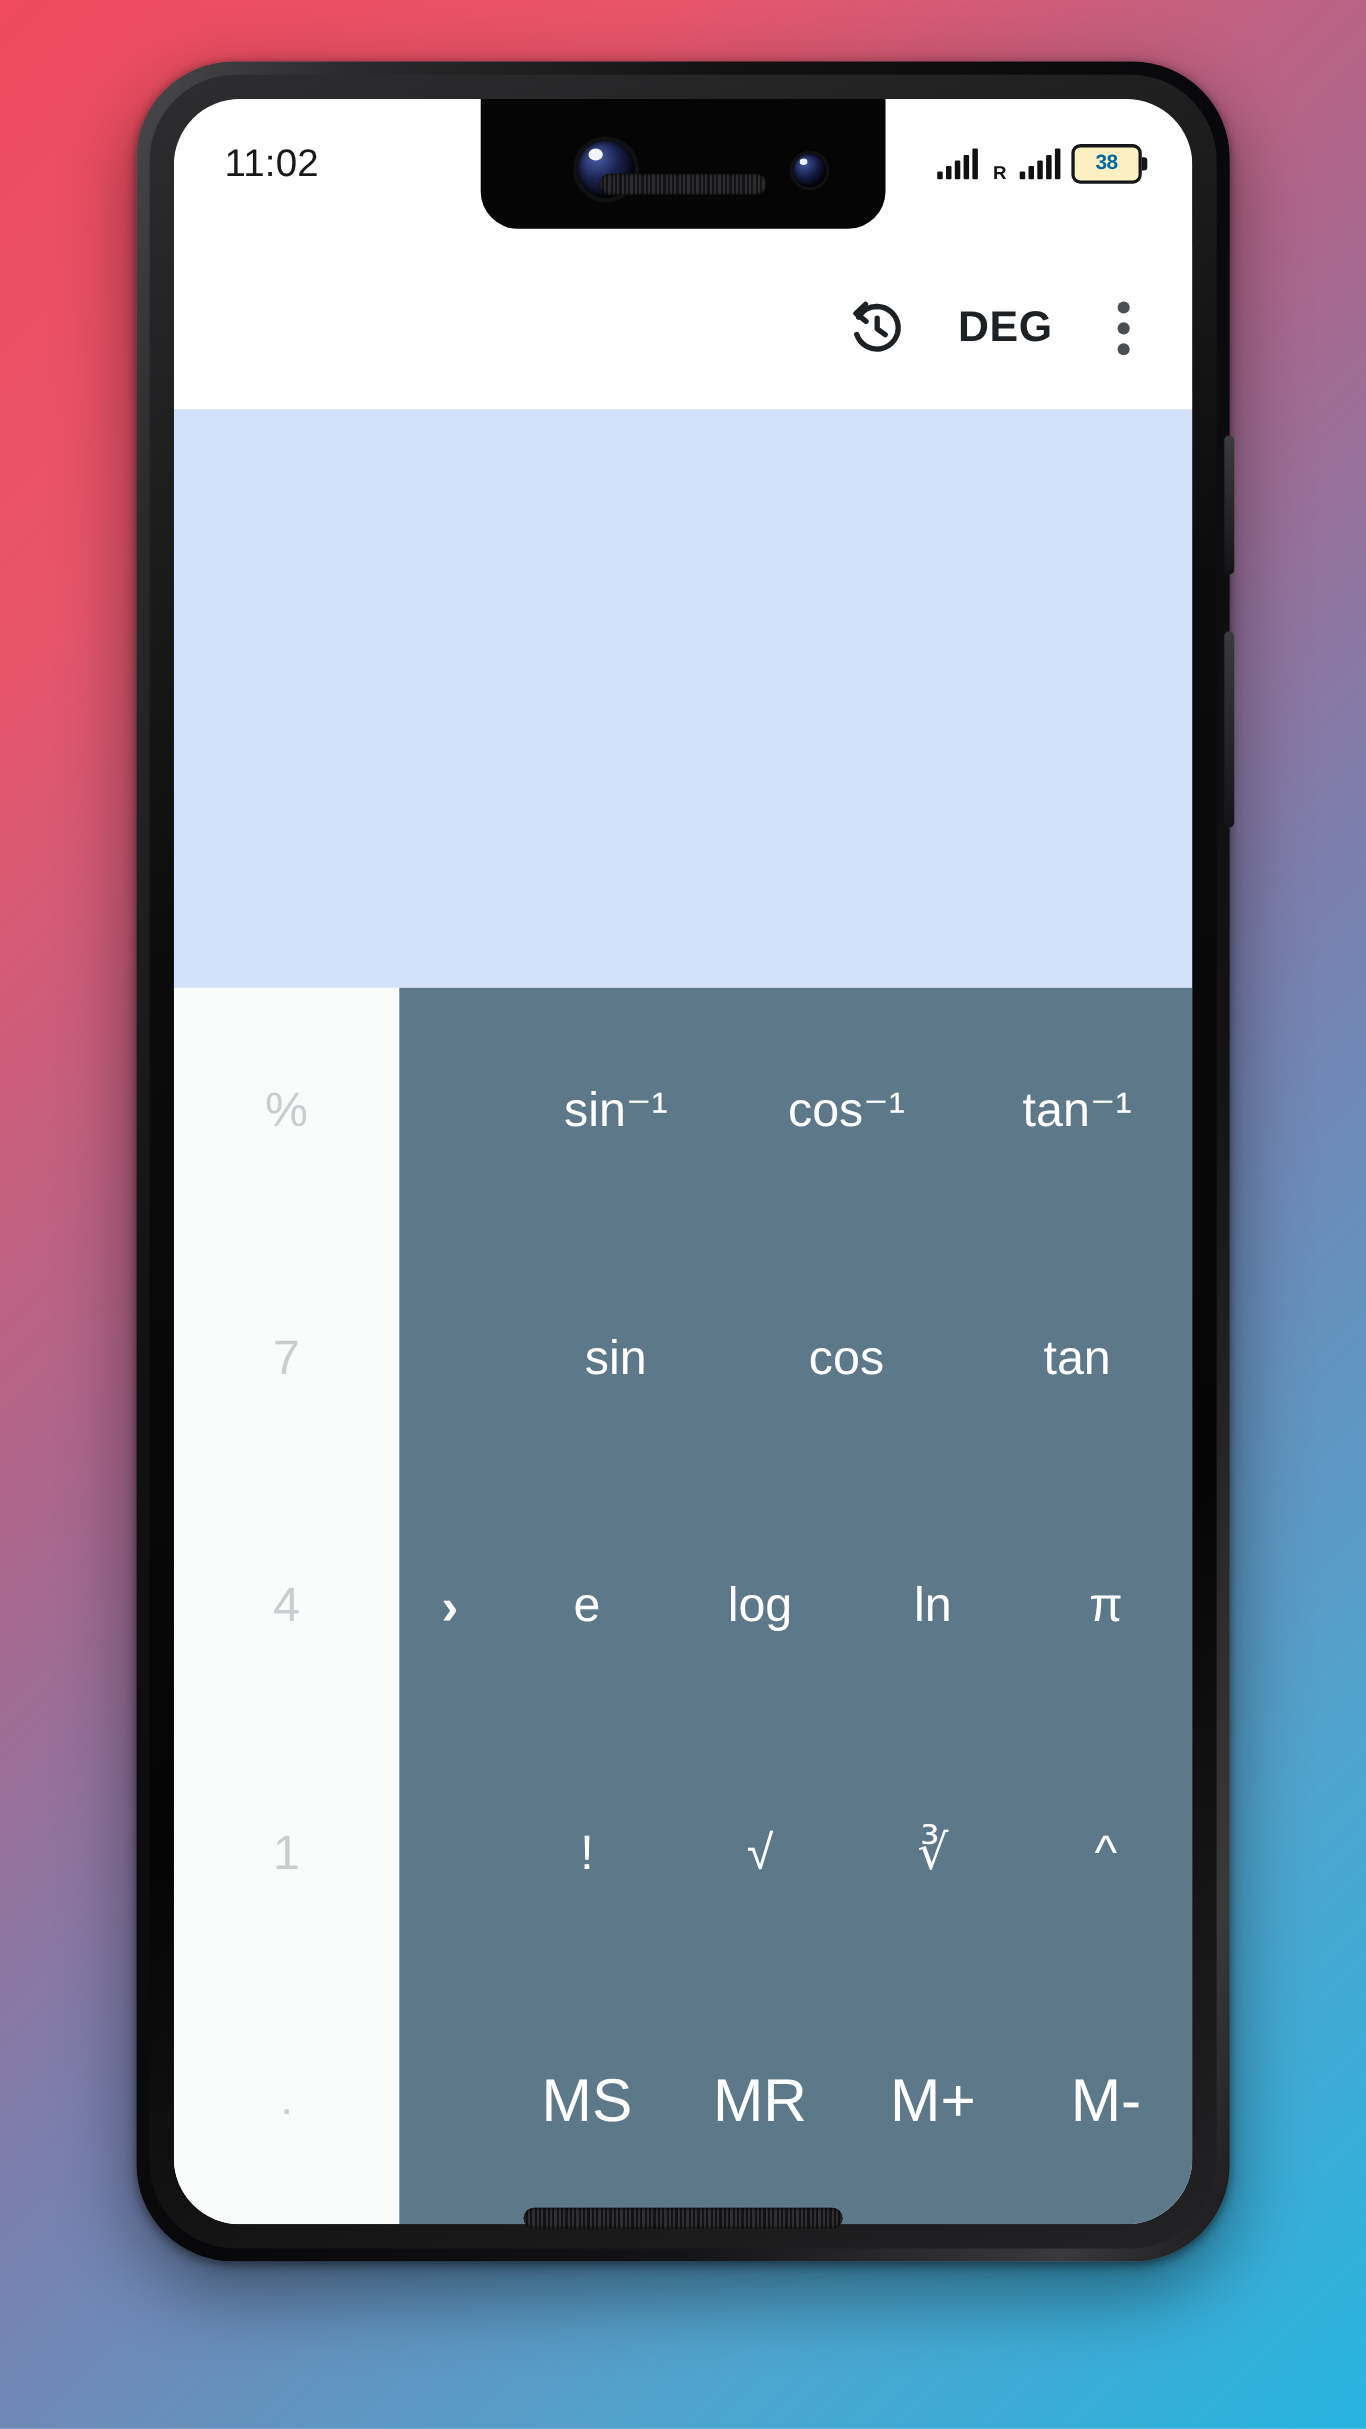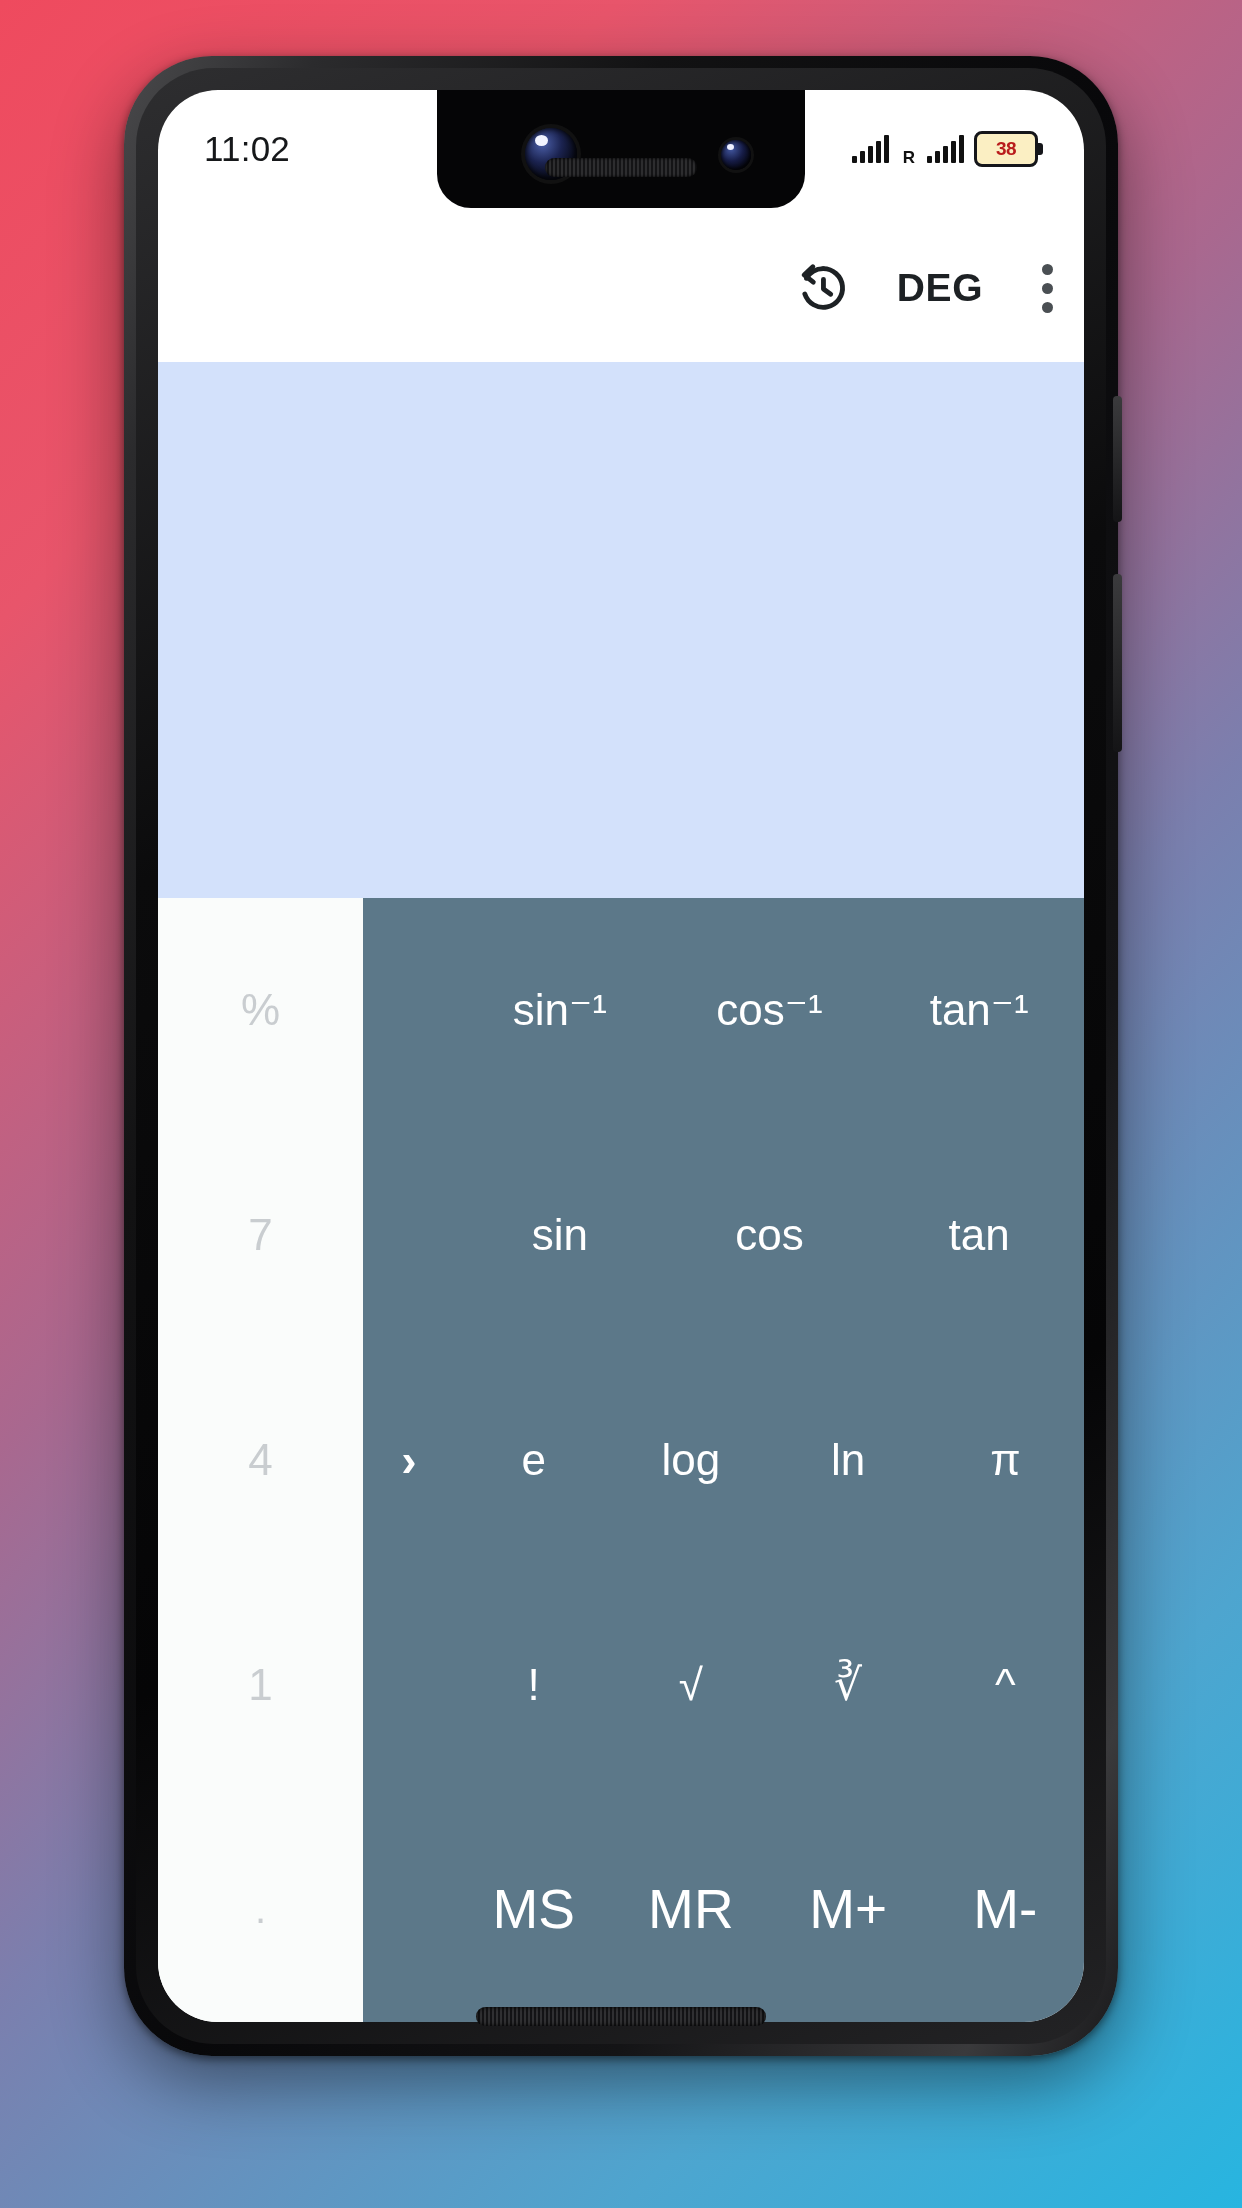--- a/index.html
+++ b/index.html
@@ -84,27 +84,27 @@
   .sig-bars i:nth-child(2){height:12px;}
   .sig-bars i:nth-child(3){height:17px;}
   .sig-bars i:nth-child(4){height:22px;}
   .sig-bars i:nth-child(5){height:28px;}
   #roaming-label{font-size:17px;color:#111;font-weight:bold;margin:0 2px 0 4px;align-self:flex-end;line-height:1;padding-bottom:1px;}
 
   #battery-icon{position:relative;width:58px;height:30px;border:3px solid #15161a;
     border-radius:8px;background:#fbefc3;display:flex;align-items:center;justify-content:center;}
   #battery-icon::after{content:"";position:absolute;right:-8px;top:9px;width:5px;height:12px;
     background:#15161a;border-radius:0 3px 3px 0;}
-  #battery-level{font-size:19px;color:#b91c1c;font-weight:bold;letter-spacing:-.5px;}
+  #battery-level{font-size:19px;color:#0369a1;font-weight:bold;letter-spacing:-.5px;}
 
   
   #app-toolbar{
-    position:absolute;left:0;top:124px;width:100%;height:148px;background:#fff;
+    position:absolute;left:0;top:134px;width:100%;height:148px;background:#fff;
     display:flex;align-items:center;justify-content:flex-end;gap:0;
-    box-sizing:border-box;z-index:4;
+    padding-right:26px;box-sizing:border-box;z-index:4;
   }
   .tb-btn{display:flex;align-items:center;justify-content:center;
     height:100px;min-width:96px;cursor:pointer;background:none;border:none;}
   #deg-mode-button{font-size:39px;font-weight:bold;color:#1d2124;letter-spacing:.6px;min-width:140px;}
   #overflow-menu-button{min-width:74px;flex-direction:column;gap:8px;}
   #overflow-menu-button span{width:11px;height:11px;border-radius:50%;background:#4a4f53;display:block;}
 
   
   #calc-display{
     position:absolute;left:0;top:266px;width:100%;height:542px;

